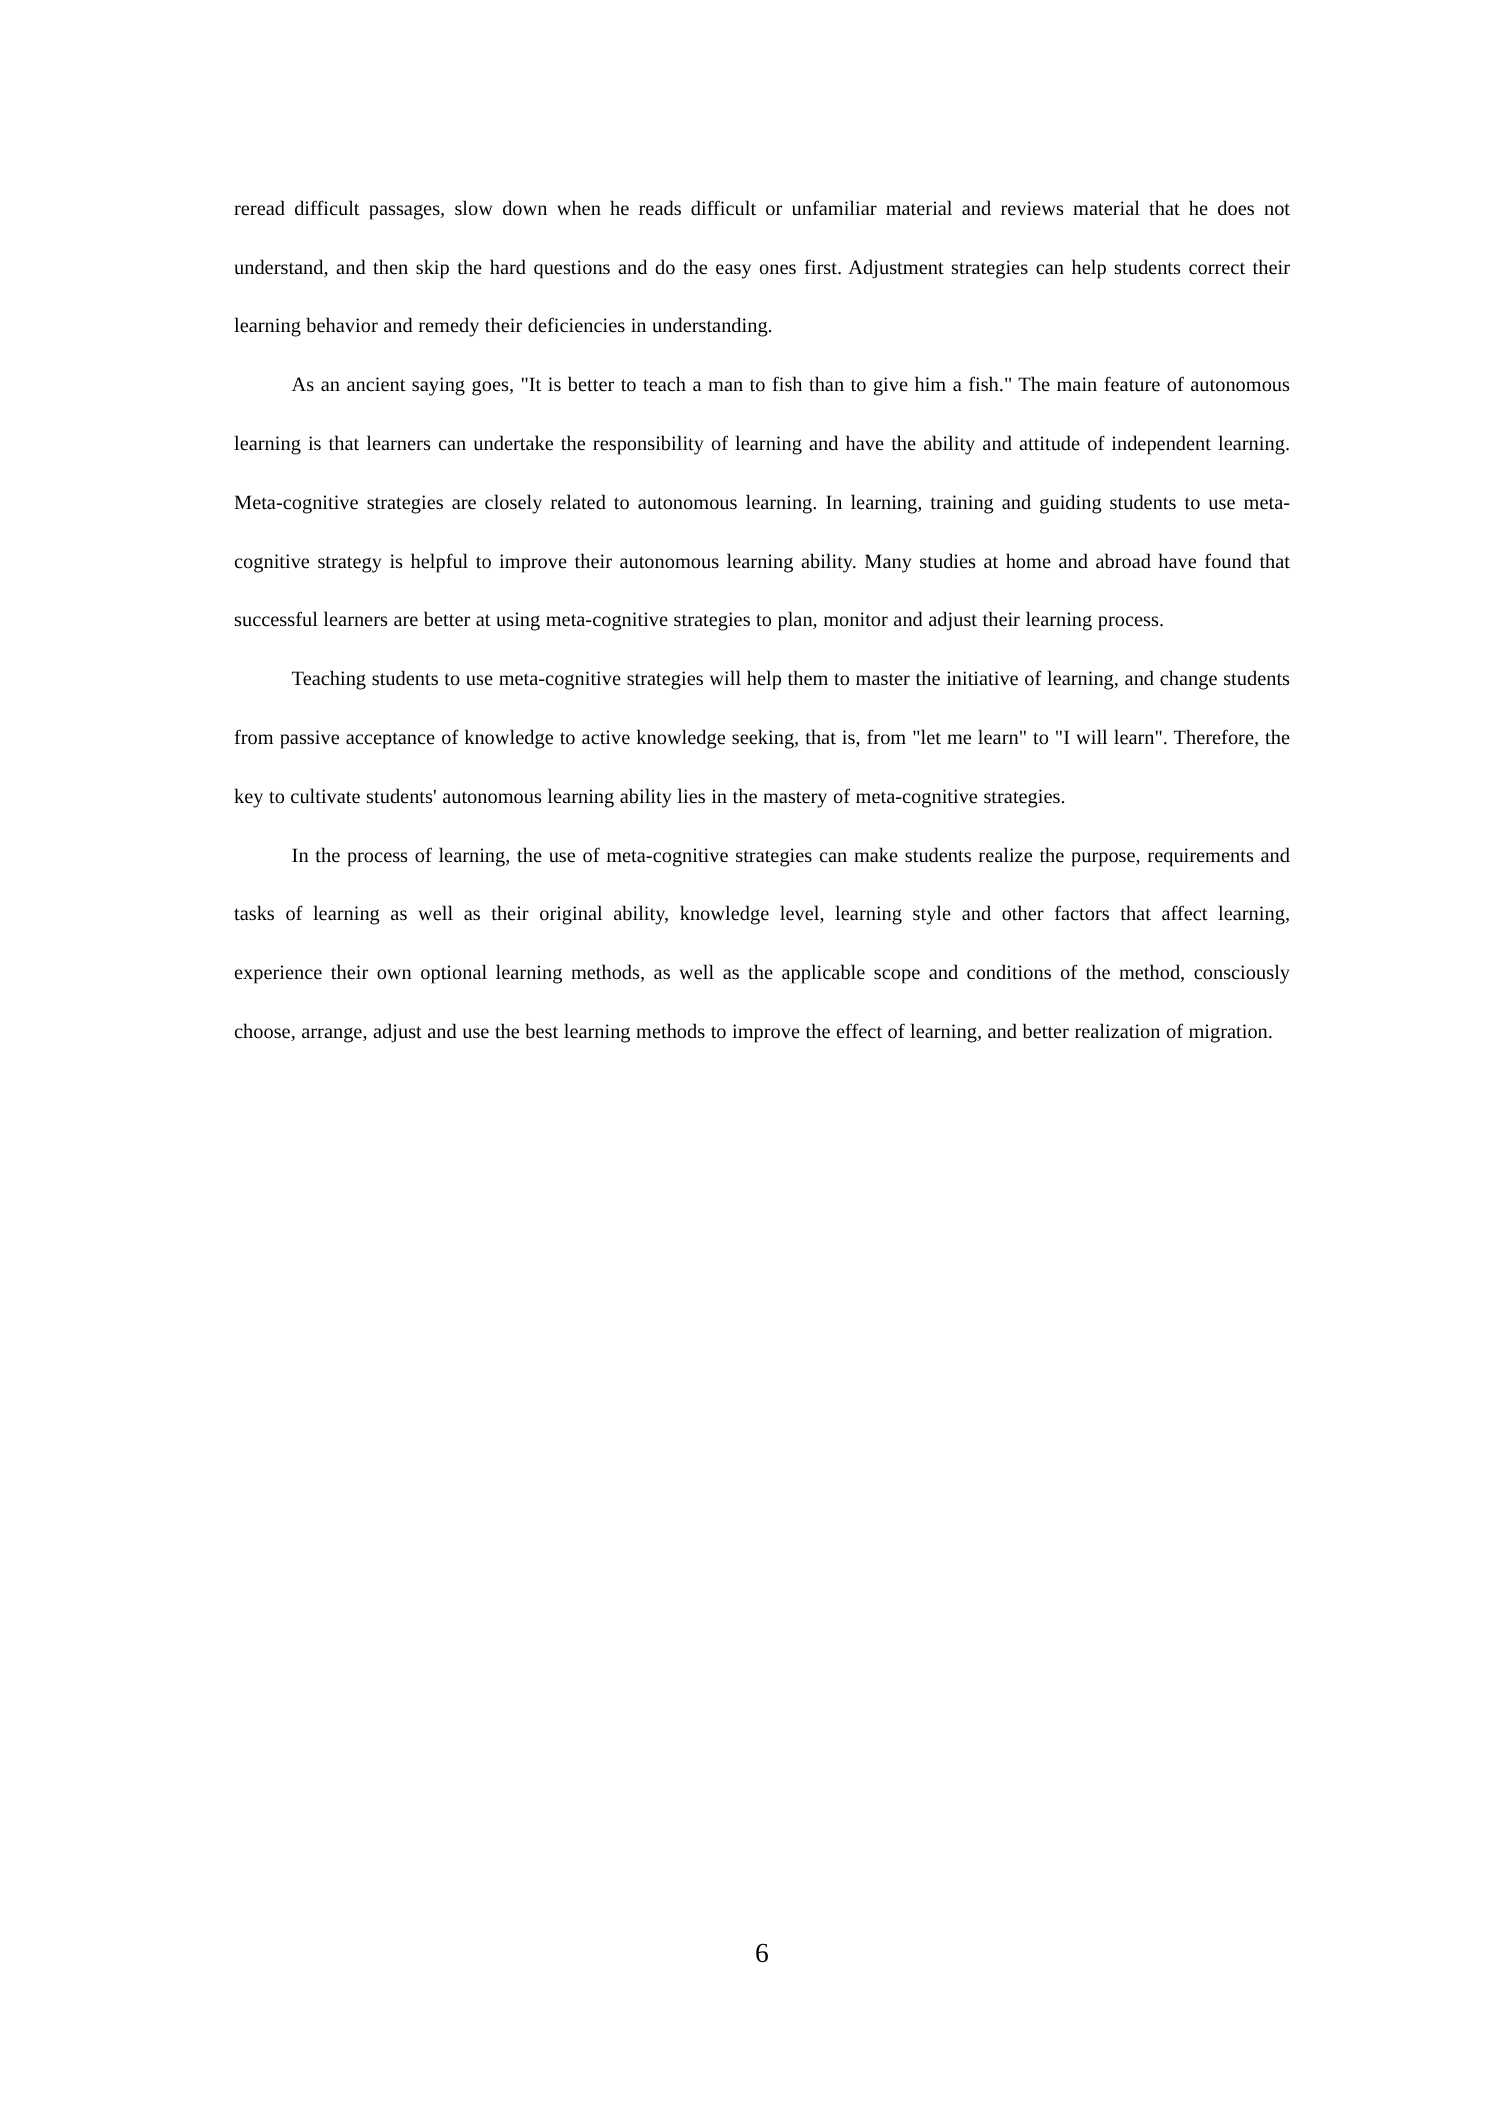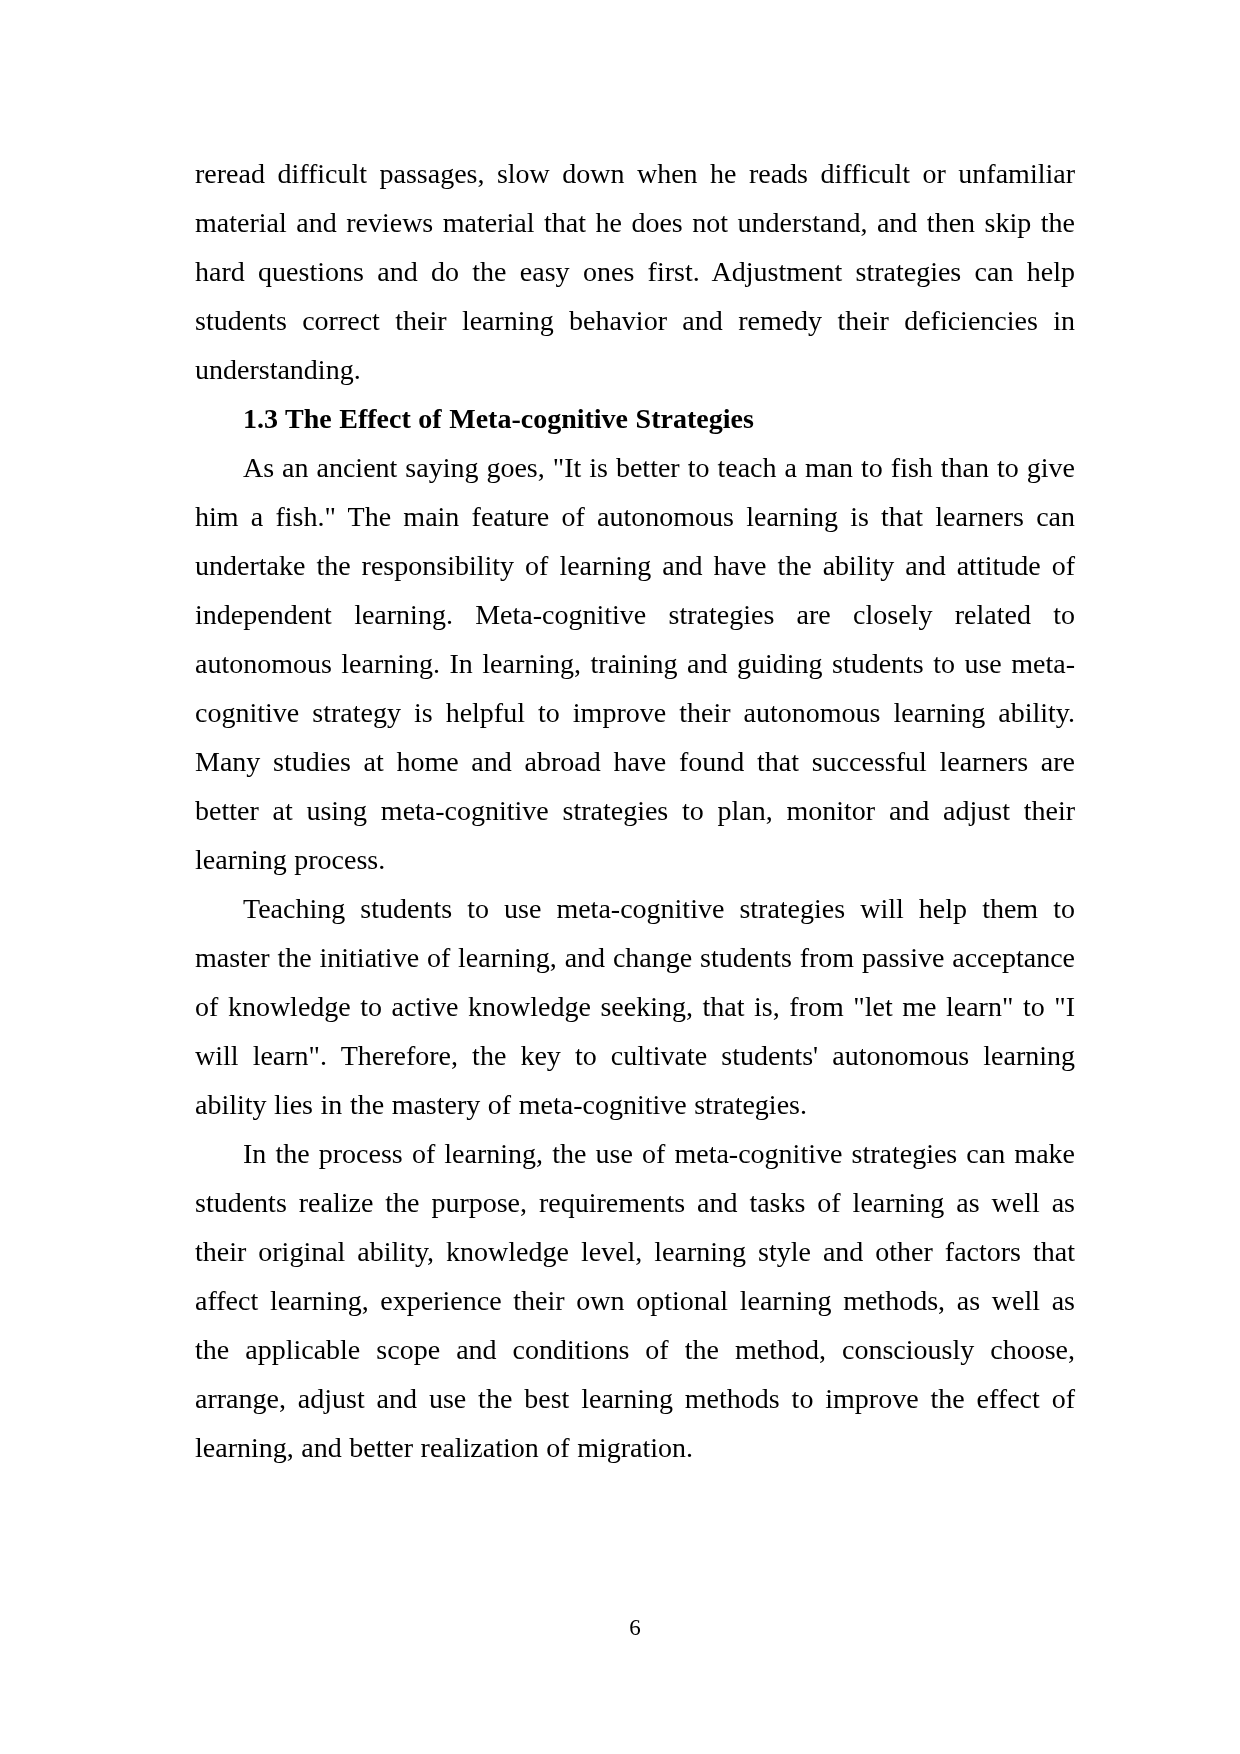--- a/index.html
+++ b/index.html
@@ -18,21 +18,21 @@
   }
   .content {
     position: absolute;
     left: 195px;
     top: 149px;
     width: 880px;
   }
   .content p {
     margin: 0;
     padding: 0;
-    font-size: 28px;
+    font-size: 17px;
     line-height: 49px;
     text-align: justify;
     text-justify: inter-word;
     word-spacing: 0.02em;
   }
   .content p.indent {
     text-indent: 48px;
   }
   .content p.heading {
     font-weight: bold;
@@ -48,19 +48,18 @@
     line-height: 40px;
     color: #000000;
   }
 </style>
 </head>
 <body>
 
 <div class="page">
   <div class="content">
     <p>reread difficult passages, slow down when he reads difficult or unfamiliar material and reviews material that he does not understand, and then skip the hard questions and do the easy ones first. Adjustment strategies can help students correct their learning behavior and remedy their deficiencies in understanding.</p>
-    <p class="heading indent">1.3 The Effect of Meta-cognitive Strategies</p>
     <p class="indent">As an ancient saying goes, "It is better to teach a man to fish than to give him a fish." The main feature of autonomous learning is that learners can undertake the responsibility of learning and have the ability and attitude of independent learning. Meta-cognitive strategies are closely related to autonomous learning. In learning, training and guiding students to use meta-cognitive strategy is helpful to improve their autonomous learning ability. Many studies at home and abroad have found that successful learners are better at using meta-cognitive strategies to plan, monitor and adjust their learning process.</p>
     <p class="indent">Teaching students to use meta-cognitive strategies will help them to master the initiative of learning, and change students from passive acceptance of knowledge to active knowledge seeking, that is, from "let me learn" to "I will learn". Therefore, the key to cultivate students' autonomous learning ability lies in the mastery of meta-cognitive strategies.</p>
     <p class="indent">In the process of learning, the use of meta-cognitive strategies can make students realize the purpose, requirements and tasks of learning as well as their original ability, knowledge level, learning style and other factors that affect learning, experience their own optional learning methods, as well as the applicable scope and conditions of the method, consciously choose, arrange, adjust and use the best learning methods to improve the effect of learning, and better realization of migration.</p>
   </div>
   <div class="page-number">6</div>
 </div>
 
 </body></html>

